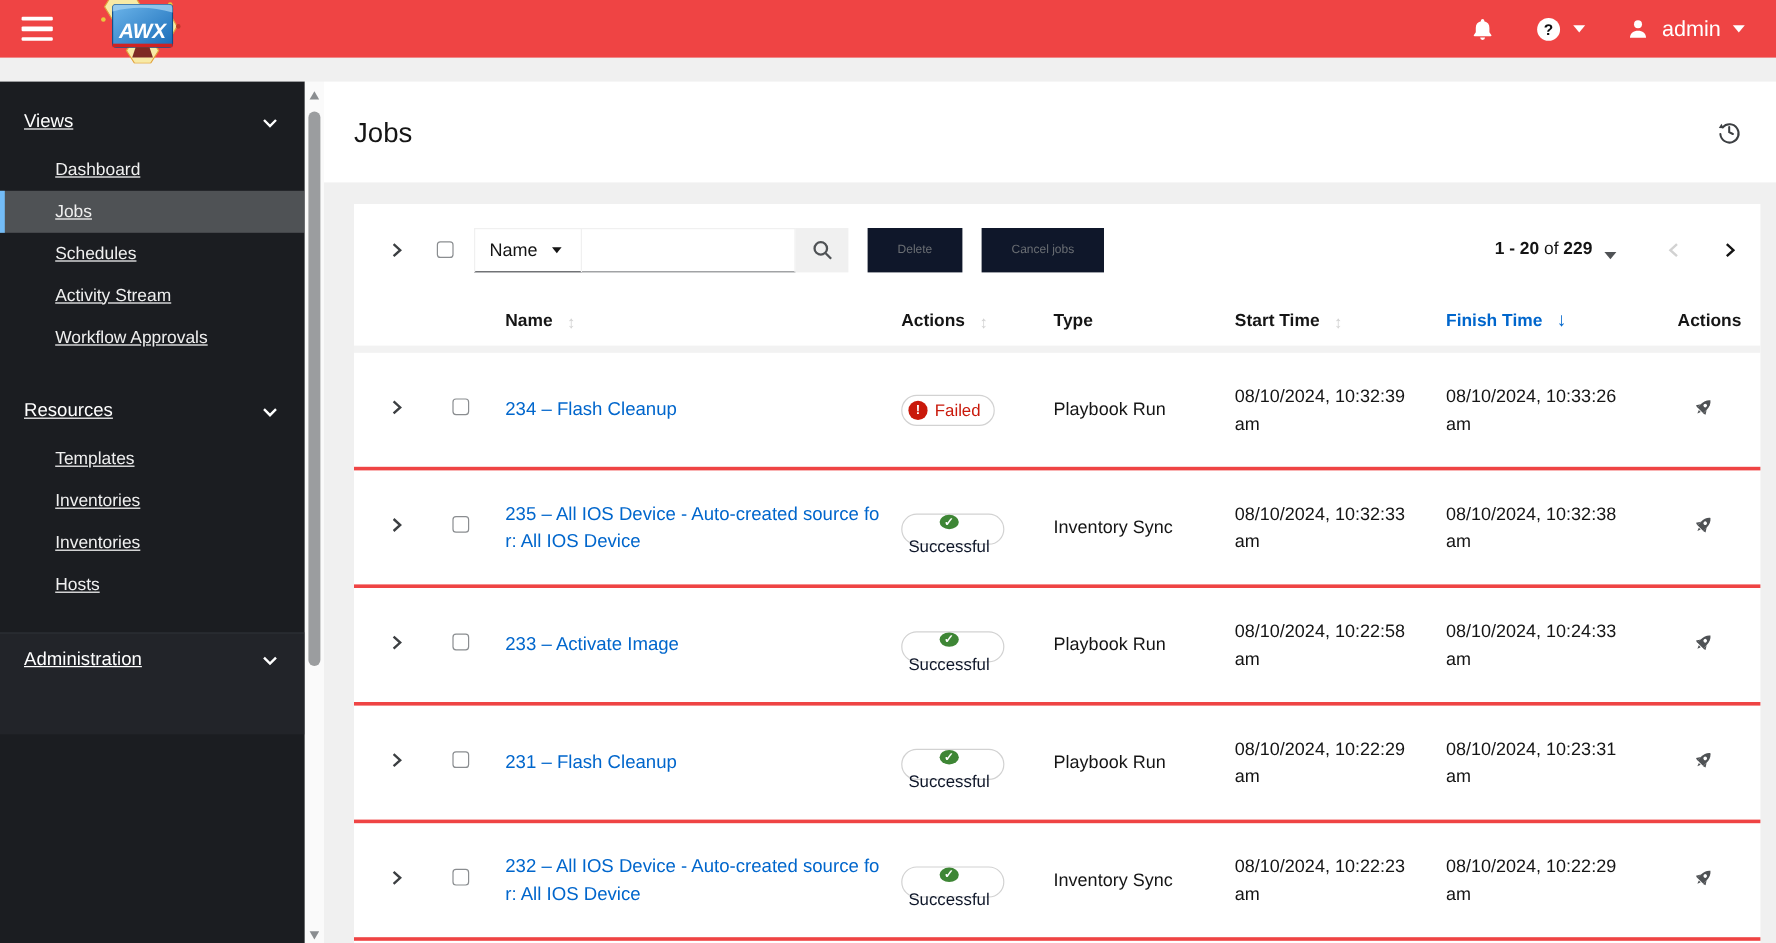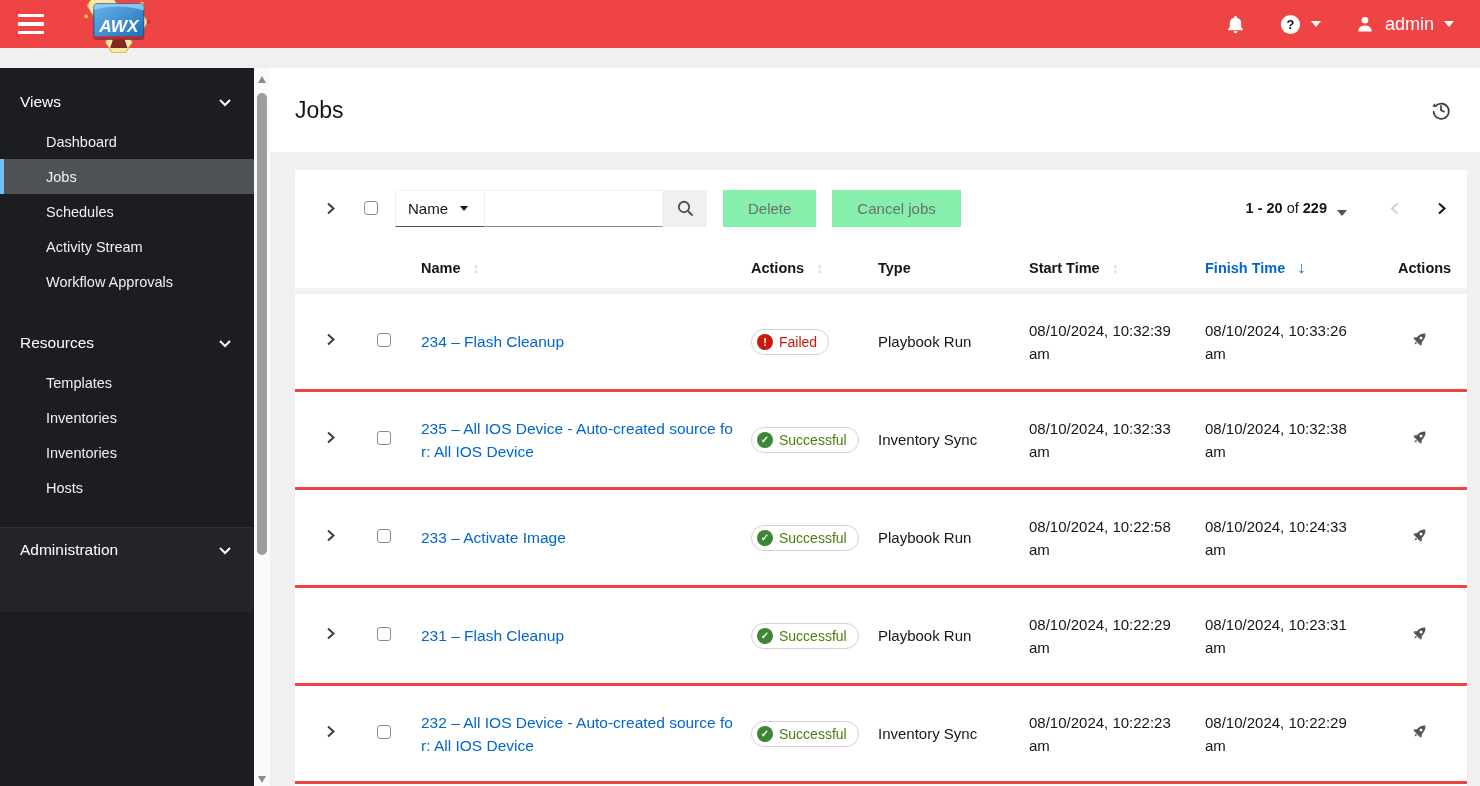--- a/index.html
+++ b/index.html
@@ -15,21 +15,21 @@
   .topnav-right { margin-left:auto; display:flex; align-items:center; gap:34px; margin-right:26px; }
   .nav-icon-btn { background:none; border:none; cursor:pointer; display:flex; align-items:center; gap:10px; }
   .user-chip { display:flex; align-items:center; gap:10px; background:none; border:none; cursor:pointer; }
   .user-chip .uname { color:#fff; font-size:18px; }
   .caret { width:0; height:0; border-left:5px solid transparent; border-right:5px solid transparent; border-top:6px solid #fff; display:inline-block; }
 
   
   .sidebar { position:absolute; top:68px; left:0; width:254px; height:718px; background:#1b1d21; color:#fff; overflow:hidden; z-index:20; }
   .sidebar { padding-top:12px; }
   .section-header { height:44px; display:flex; align-items:center; justify-content:space-between; padding:0 22px 0 20px; font-size:15.5px; cursor:pointer; }
-  .nav-section { margin-bottom:4px; }
+  .nav-section { margin-bottom:4px;text-decoration:underline; }
   .nav-section + .nav-section { margin-top:22px; }
   .nav-item { height:35px; display:flex; align-items:center; padding-left:42px; font-size:14.5px; color:#f0f0f0; cursor:pointer; border-left:4px solid transparent; }
   .nav-item.active { background:#4f5255; border-left:4px solid #73bcf7; }
   .section-admin { background:#222429; border-top:1px solid #2e3136; padding-bottom:40px; margin-top:22px; }
 
   
   .vscroll { position:absolute; top:68px; left:254px; width:16px; height:718px; background:#fafafa; z-index:25; }
   .vscroll .arrow-up { position:absolute; top:8px; left:4px; width:0; height:0; border-left:4.5px solid transparent; border-right:4.5px solid transparent; border-bottom:7px solid #8a8d90; }
   .vscroll .arrow-down { position:absolute; bottom:3px; left:4px; width:0; height:0; border-left:4.5px solid transparent; border-right:4.5px solid transparent; border-top:7px solid #8a8d90; }
   .vscroll .thumb { position:absolute; top:25px; left:3px; width:10px; height:462px; background:#9b9d9f; border-radius:6px; }
@@ -44,21 +44,21 @@
 
   
   .toolbar { display:flex; align-items:center; height:44px; margin-bottom:18px; }
   .tb-expander { margin-left:30px; background:none; border:none; cursor:pointer; display:flex; }
   .checkbox { appearance:none; width:14px; height:14px; border:1px solid #8a8d90; border-radius:3px; background:#fff; cursor:pointer; }
   .tb-check { margin-left:28px; }
   .filter-select { margin-left:17px; height:37px; min-width:90px; background:#fff; border:1px solid #f0f0f0; border-bottom:1px solid #4f5255; display:flex; align-items:center; gap:12px; padding:0 12px; font-size:15px; cursor:pointer; }
   .filter-select .caret-dark { width:0; height:0; border-left:4.5px solid transparent; border-right:4.5px solid transparent; border-top:5.5px solid #151515; }
   .search-input { height:37px; width:178px; border:1px solid #f0f0f0; border-left:none; border-bottom:1px solid #8a8d90; padding:0 10px; font-size:15px; font-family:"Liberation Sans",sans-serif; outline:none; }
   .search-btn { width:44px; height:37px; background:#f0f0f0; border:none; cursor:pointer; display:flex; align-items:center; justify-content:center; }
-  .pf-btn-disabled { height:37px; padding:0 25px; background:#86efac; color:#6a6e73; border:none; font-size:15px; margin-left:16px; font-family:"Liberation Sans",sans-serif; cursor:default; }
+  .pf-btn-disabled { height:37px; padding:0 25px; background:#0f172a; color:#6a6e73; border:none; font-size:10px; margin-left:16px; font-family:"Liberation Sans",sans-serif; cursor:default; }
   .pagination { margin-left:auto; display:flex; align-items:flex-end; padding-right:20px; font-size:14.5px; }
   .pag-text b { font-weight:700; }
   .pag-caret { margin-left:10px; width:0; height:0; border-left:5px solid transparent; border-right:5px solid transparent; border-top:6px solid #4f5255; cursor:pointer; }
   .pag-nav { background:none; border:none; cursor:pointer; display:flex; }
   .pag-prev { margin-left:42px; }
   .pag-next { margin-left:36px; }
 
   
   .grid-row { display:grid; grid-template-columns:62px 50px 344px 127px 151px 176px 193px 1fr; align-items:center; }
   .thead { height:46px; border-bottom:6px solid #f2f2f2; font-weight:700; font-size:14.5px; }
@@ -74,21 +74,21 @@
   .job-link { display:inline-block; max-width:318px; color:#0066cc; text-decoration:none; font-size:15.5px; line-height:23px; word-break:break-all; cursor:pointer; }
   .c-type, .c-time { font-size:15px; color:#151515; line-height:23px; }
   .c-time { padding-right:24px; white-space:nowrap; }
   .c-actions { padding-left:12px; }
 
   .badge { display:inline-flex; align-items:center; gap:6px; height:26px; padding:0 11px 0 5px; border:1px solid #d2d2d2; border-radius:14px; background:#fff; font-size:14px; }
   .badge .dot { width:16px; height:16px; border-radius:50%; color:#fff; display:inline-flex; align-items:center; justify-content:center; font-weight:700; }
   .badge.failed { color:#c9190b; }
   .badge.failed .dot { background:#c9190b; font-size:11px; }
   .badge.failed .dot::before { content:"!"; }
-  .badge.success { color:#4d7c0f; }
+  .badge.success { color:#0f172a;flex-direction:column; }
   .badge.success .dot { background:#3e8635; font-size:10px; }
   .badge.success .dot::before { content:"\2713"; }
 </style>
 </head>
 <body>
 
 <header class="topnav">
   <button class="hamburger">
       <span></span>
       <span></span>

